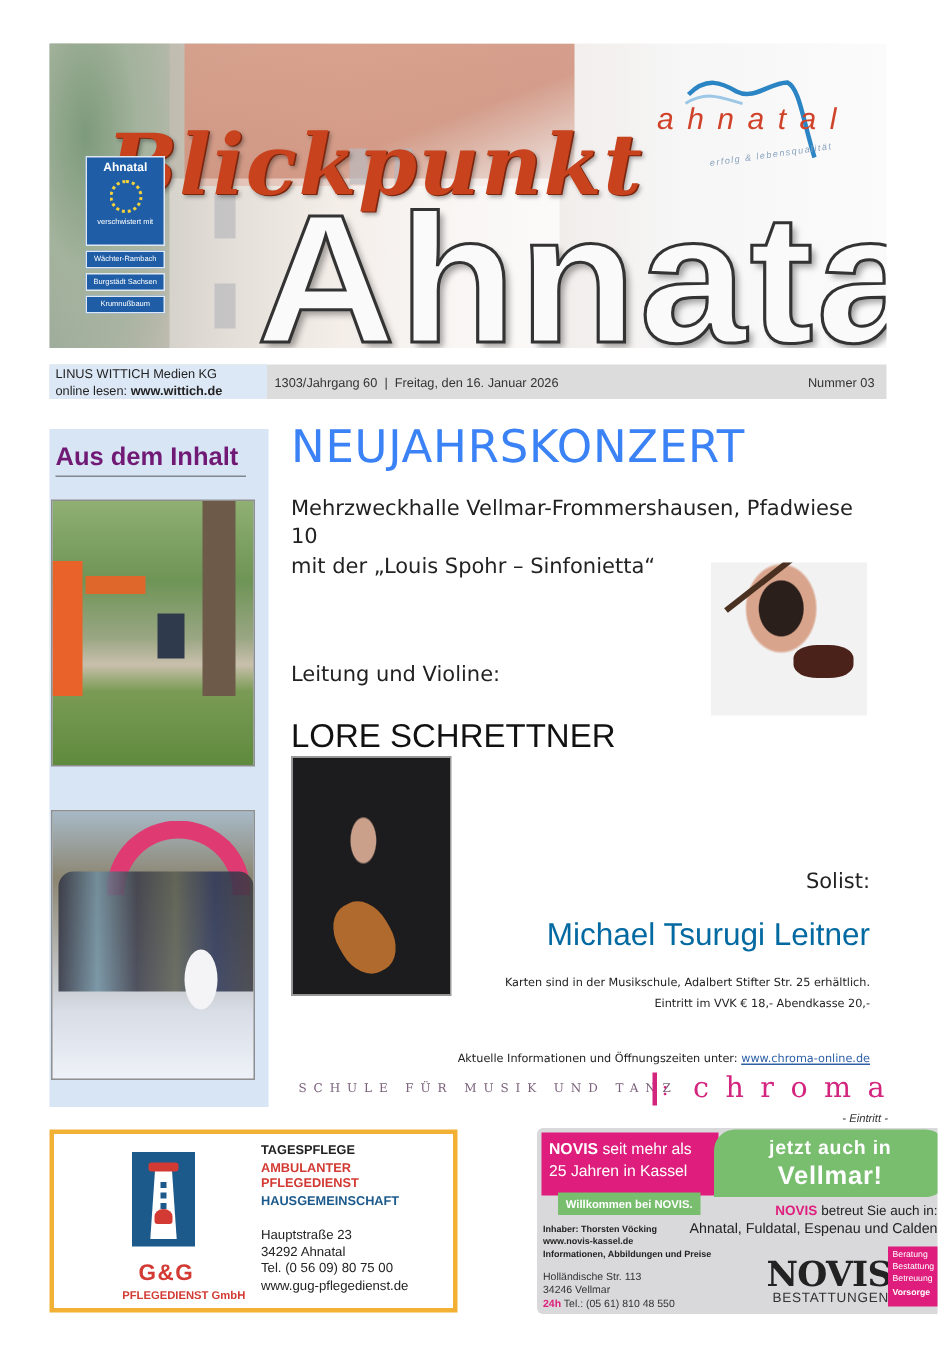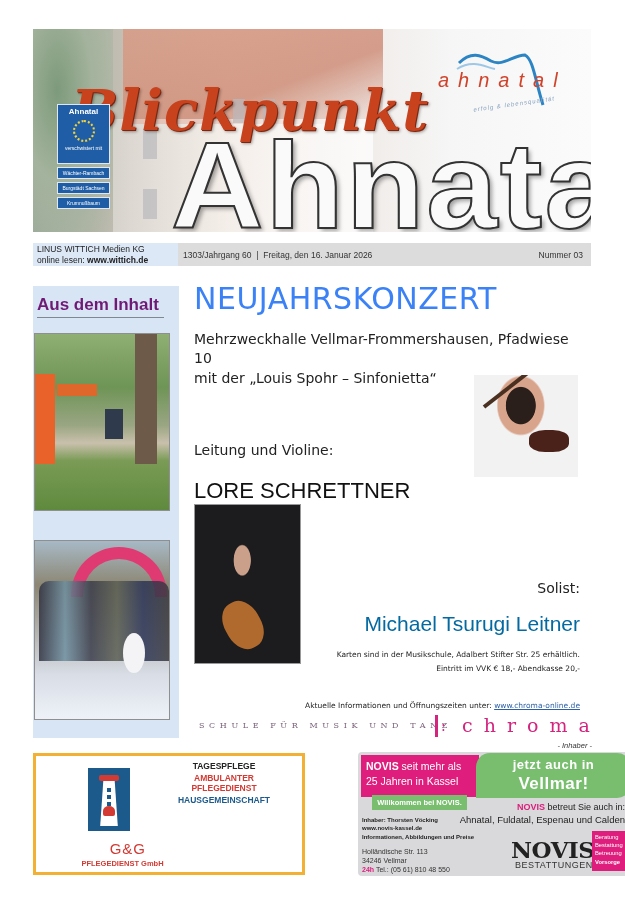--- a/index.html
+++ b/index.html
@@ -74,23 +74,23 @@
   #anzeigen { right: 33px; top: 741px; font-size: 7.5px; font-style: italic; color: #333; }
 
   
   #ad-gg { left: 33px; top: 753px; width: 272px; height: 122px; border: 3px solid #f2b134; background: #fff; }
   #gg-emblem { left: 52px; top: 12px; width: 42px; height: 63px; background: #1c5a8c; }
   #gg-tower { left: 10px; top: 10px; width: 22px; height: 48px; background: #fff;
     clip-path: polygon(25% 0, 75% 0, 90% 100%, 10% 100%); }
   #gg-cap { left: 11px; top: 7px; width: 20px; height: 6px; background: #d23a33; border-radius: 2px; }
   #gg-win1, #gg-win2, #gg-win3 { width: 4px; height: 4px; background: #1c5a8c; left: 19px; }
   #gg-figure { left: 15px; top: 38px; width: 12px; height: 10px; background: #d23a33; border-radius: 50% 50% 2px 2px; }
-  #gg-name { left: 40px; top: 84px; width: 70px; text-align: right; font-size: 15px; font-weight: normal; color: #d23a33; letter-spacing: 1px; }
+  #gg-name { left: 40px; top: 84px; width: 70px; text-align: center; font-size: 15px; font-weight: bold; color: #d23a33; letter-spacing: 1px; }
   #gg-sub { left: 24px; top: 103px; width: 125px; text-align: center; font-size: 7.5px; font-weight: bold; color: #d23a33; }
-  #gg-services { left: 138px; top: 5px; font-size: 8.5px; font-weight: bold; line-height: 10px; text-align: center; }
+  #gg-services { left: 138px; top: 5px; font-size: 8.5px; font-weight: bold; line-height: 10px; }
   #gg-services .s1 { color: #222; }
   #gg-services .s2 { color: #d23a33; margin-top: 2px; }
   #gg-services .s3 { color: #1c5a8c; margin-top: 2px; }
   #gg-address { left: 138px; top: 62px; font-size: 8.8px; line-height: 11.2px; color: #222; }
 
   
   #ad-novis { left: 318px; top: 752px; width: 273px; height: 124px; background: #d9d9db; border-radius: 4px; overflow: hidden; margin-left: 40px; }
   #novis-pink { left: 3px; top: 3px; width: 118px; height: 42px; background: #de1d7c; color: #fff; padding: 4px 5px; font-size: 10.5px; line-height: 15px; }
   #novis-pink b { font-weight: bold; }
   #novis-green { left: 118px; top: 1px; width: 155px; height: 45px; background: #78be6e; border-radius: 14px 14px 14px 0; color: #fff; text-align: center; font-weight: bold; }
@@ -194,38 +194,44 @@
 <div id="info-line" class="abs">
   <span>Aktuelle Informationen und Öffnungszeiten unter:</span>
   <a>www.chroma-online.de</a>
 </div>
 
 <div id="chroma-school" class="abs">SCHULE FÜR MUSIK UND TANZ</div>
 <div id="chroma-bar" class="abs"></div>
 <div id="chroma-colon" class="abs">:</div>
 <div id="chroma-logo" class="abs">chroma</div>
 
-<div id="anzeigen" class="abs">- Inhaber -</div>
+<div id="anzeigen" class="abs">- Eintritt -</div>
 
 <div id="ad-gg" class="abs">
   <div id="gg-emblem" class="abs">
     <div id="gg-tower" class="abs"></div>
     <div id="gg-cap" class="abs"></div>
     <div id="gg-win1" class="abs" style="top:20px"></div>
     <div id="gg-win2" class="abs" style="top:27px"></div>
     <div id="gg-win3" class="abs" style="top:34px"></div>
     <div id="gg-figure" class="abs"></div>
   </div>
   <div id="gg-name" class="abs">G&amp;G</div>
   <div id="gg-sub" class="abs">PFLEGEDIENST GmbH</div>
   <div id="gg-services" class="abs">
     <div class="s1">TAGESPFLEGE</div>
     <div class="s2" style="width:100px">AMBULANTER PFLEGEDIENST</div>
     <div class="s3">HAUSGEMEINSCHAFT</div>
   </div>
+  <div id="gg-address" class="abs">
+    <div>Hauptstraße 23</div>
+    <div>34292 Ahnatal</div>
+    <div>Tel. (0 56 09) 80 75 00</div>
+    <div>www.gug-pflegedienst.de</div>
+  </div>
 </div>
 
 <div id="ad-novis" class="abs">
   <div id="novis-pink" class="abs">
     <div><b>NOVIS</b> <span>seit mehr als</span></div>
     <div>25 Jahren in Kassel</div>
   </div>
   <div id="novis-green" class="abs">
     <div class="l1">jetzt auch in</div>
     <div class="l2">Vellmar!</div>

